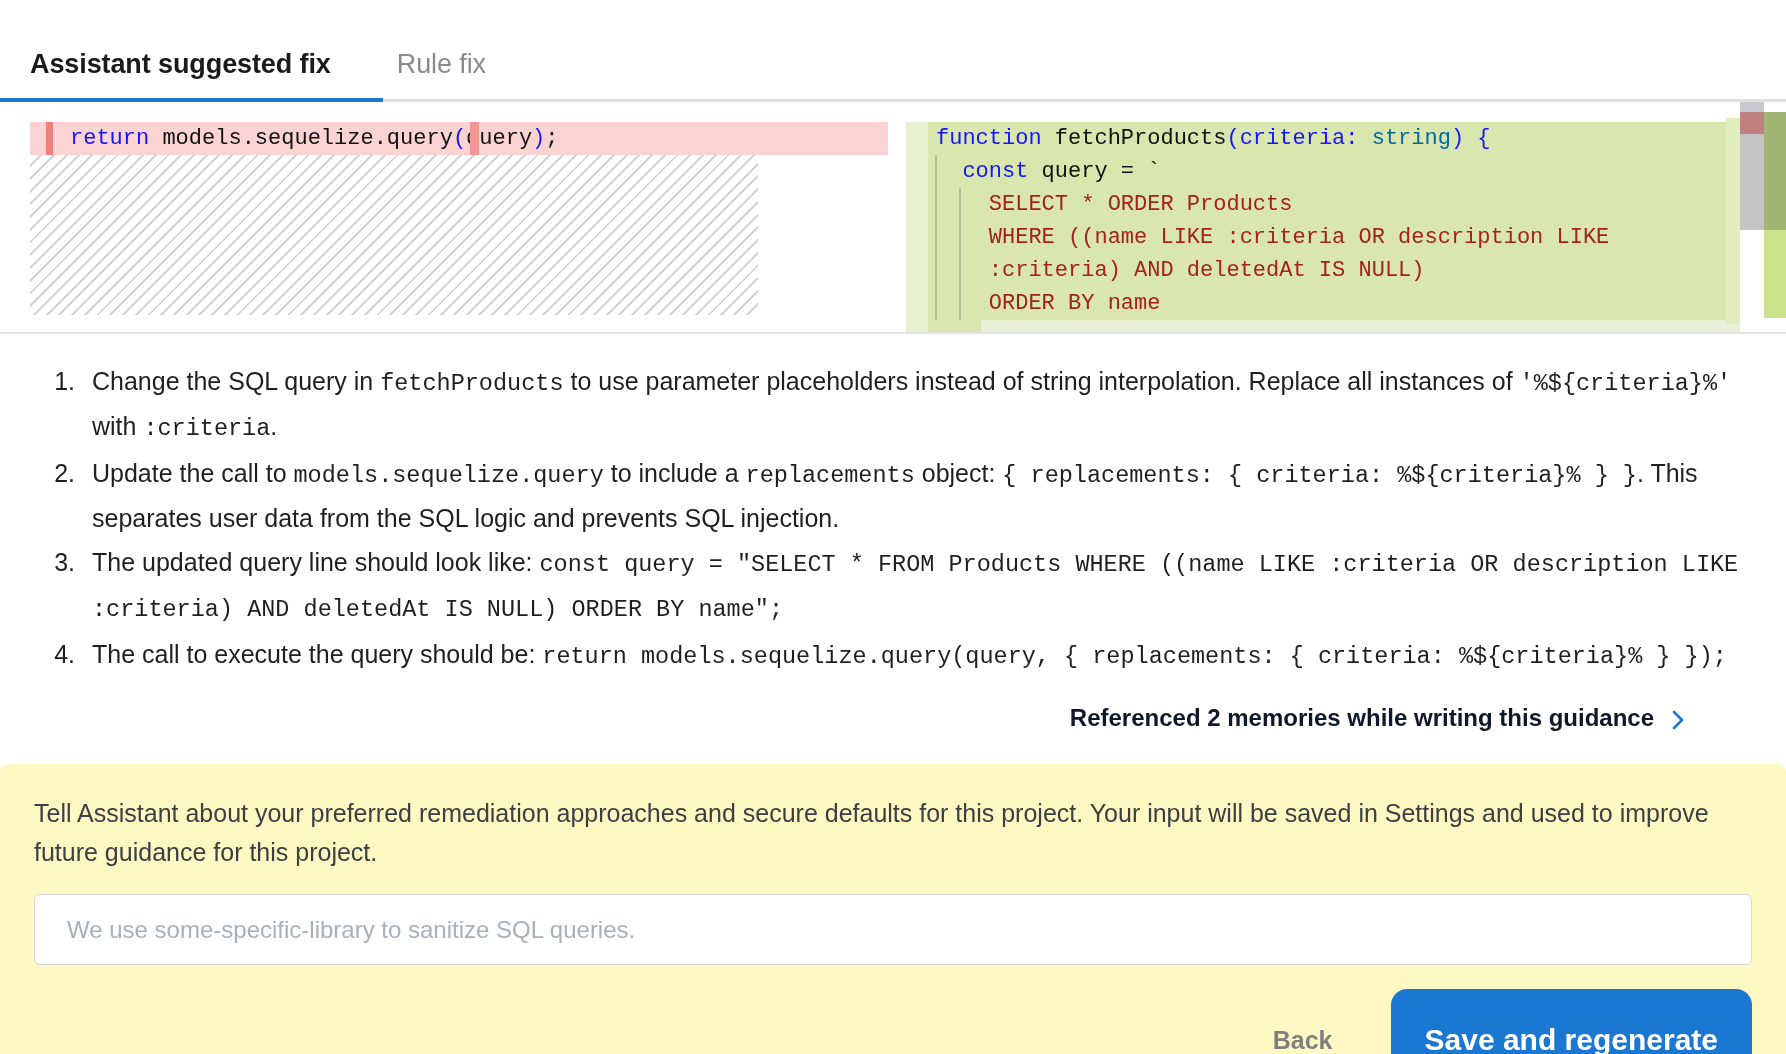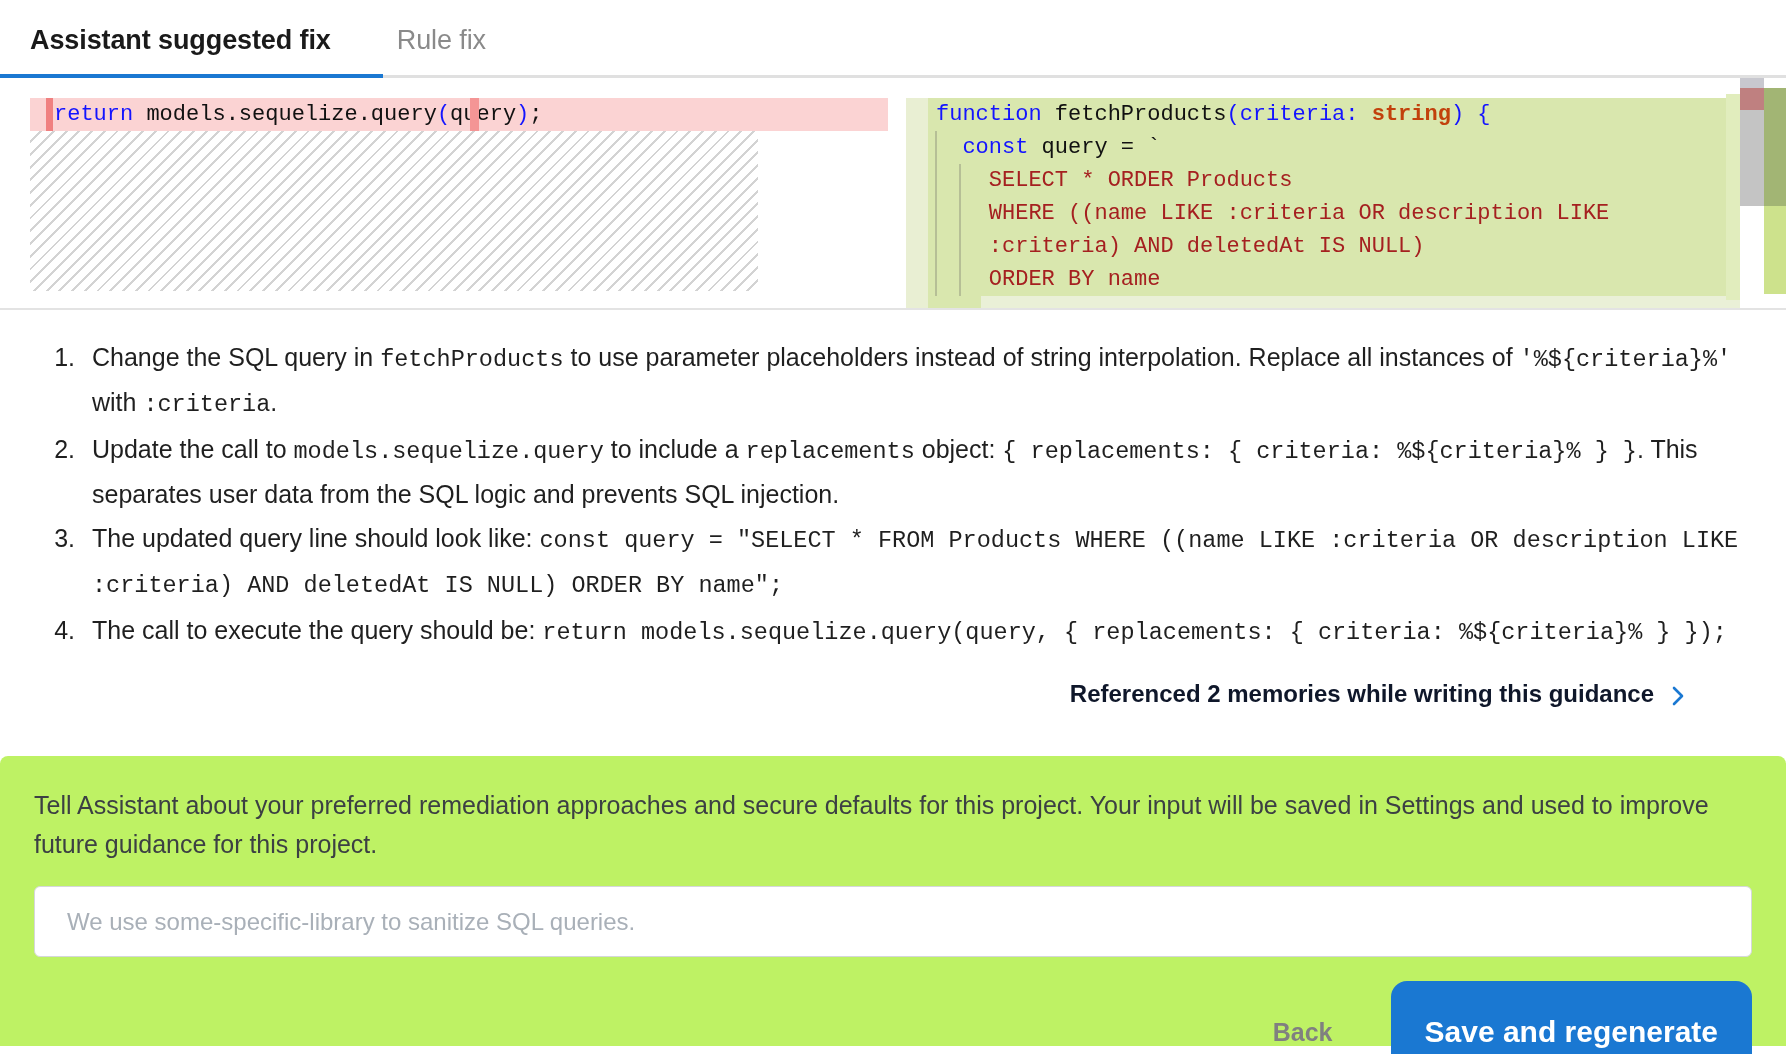--- a/index.html
+++ b/index.html
@@ -19,20 +19,21 @@
   }
   .tabbar-underline {
     position: absolute; left: 0; right: 0; bottom: 0;
     height: 3px; background: #e0e0e0;
   }
   .tabs {
     display: flex;
     align-items: flex-end;
     height: 78px;
     padding-left: 30px;
+    margin-top: 24px;
   }
   .tab {
     position: relative;
     padding: 0 30px 22px 0;
     font-size: 27px;
     color: #8a8a8a;
     cursor: pointer;
     white-space: nowrap;
     letter-spacing: -0.1px;
   }
@@ -76,21 +77,21 @@
   .pane-inner { position: relative; padding-top: 20px; height: 100%; }
 
   
   .del-line {
     position: relative;
     background: #fbd3d3;
     height: 33px;
     display: flex;
     align-items: flex-start;
     margin-left: 30px;
-    padding-left: 24px;
+    padding-left: 40px;
     white-space: pre;
   }
   .del-line::before {
     content: "";
     position: absolute;
     left: 16px; top: 0; bottom: 0;
     width: 7px;
     background: #f08080;
   }
   .del-line-endcap {
@@ -146,21 +147,21 @@
   .pale-row {
     height: 33px;
     margin-left: 75px;
     background: #eaf0d7;
   }
 
   
   .kw  { color: #1414ff; }
   .plain { color: #111111; }
   .sql { color: #a52020; }
-  .typ { color: #c2410c; font-weight: bold; }
+  .typ { color: #0369a1; }
 
   
   .minimap {
     position: absolute;
     right: 0; top: 0;
     width: 46px; height: 232px;
     background: #ffffff;
   }
   .mm-a { position:absolute; left:0;  top:0;   width:24px; height:10px; background:#c8c8cf; }
   .mm-b { position:absolute; left:0;  top:10px;width:24px; height:22px; background:#bf8080; }
@@ -209,23 +210,23 @@
     font-size: 24px;
     font-weight: 700;
     cursor: pointer;
     white-space: nowrap;
   }
   .chev { display: inline-block; width: 20px; height: 20px; }
 
   
   .bottom-panel {
     position: absolute;
-    left: 0; right: 0; bottom: 8px;
+    left: 0; right: 0; bottom: 0;
     height: 290px;
-    background: #bef264;
+    background: #fef9c3;
     border-radius: 8px 8px 0 0;
     padding: 30px 34px 0 34px;
   }
   .bp-text {
     font-size: 25px;
     line-height: 39px;
     color: #3c4043;
     max-width: 1710px;
   }
   .bp-input {

